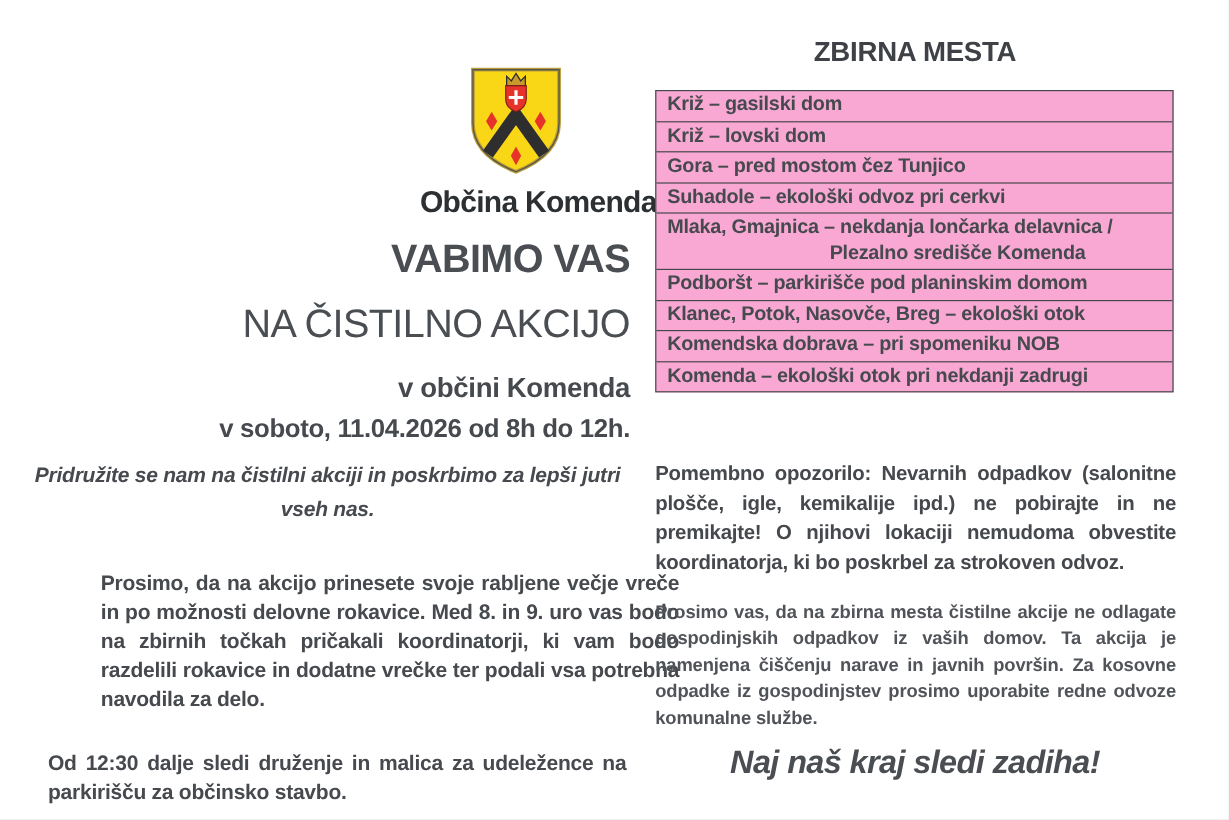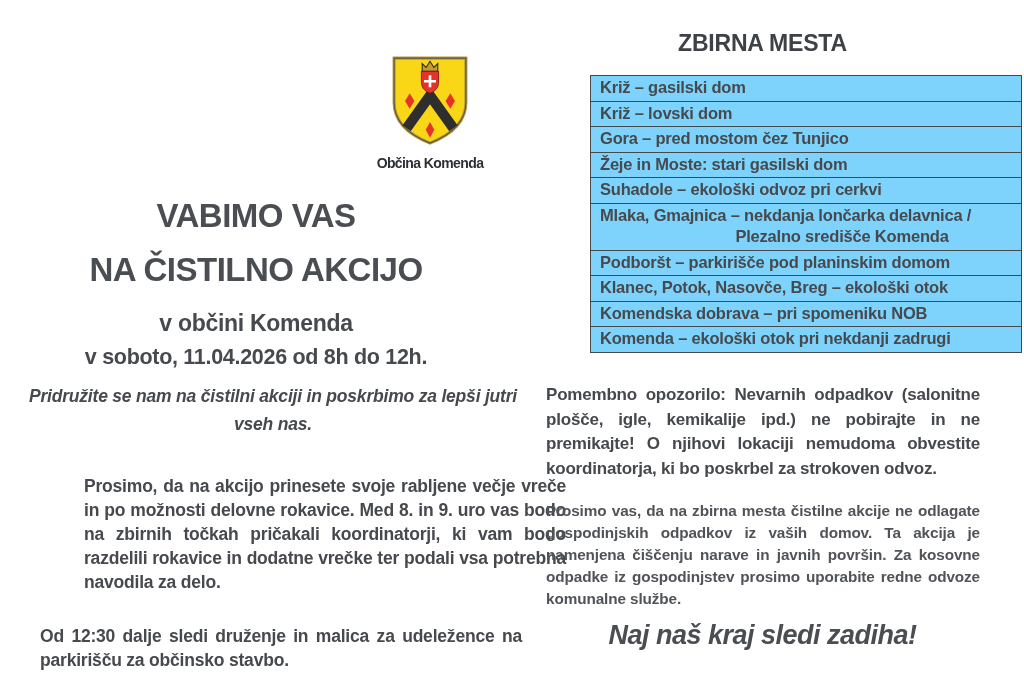--- a/index.html
+++ b/index.html
@@ -14,47 +14,47 @@
     background:radial-gradient(circle at 48% 42%, #3dab4d 55%, #309441 100%);
     text-align:center;box-sizing:border-box;padding-top:32px;
   }
   .badge-line{
     font-weight:bold;font-size:15px;line-height:19px;letter-spacing:.4px;
     color:#8f3a34;
   }
   .coat{position:absolute;left:350px;top:54px;width:160px;text-align:center;}
   .coat svg{display:block;margin:0 auto;}
   .coat-label{
-    margin-top:7px;font-weight:bold;font-size:14px;letter-spacing:-0.6px;
+    margin-top:7px;font-weight:bold;font-size:25px;letter-spacing:-0.6px;
     color:#2d3033;white-space:nowrap;
   }
-  .headings{position:absolute;left:6px;width:500px;text-align:center;}
+  .headings{position:absolute;left:25px;width:500px;text-align:right;}
   .t1{top:197px;font-size:33px;font-weight:bold;letter-spacing:-0.5px;color:#4a4e52;}
-  .t2{top:251px;font-size:33px;font-weight:bold;letter-spacing:-0.5px;color:#4a4e52;}
+  .t2{top:251px;font-size:33px;font-weight:normal;letter-spacing:-0.5px;color:#4a4e52;}
   .t3{top:310px;font-size:23px;font-weight:bold;letter-spacing:-0.3px;}
   .t4{top:345px;font-size:21.5px;font-weight:bold;letter-spacing:-0.3px;}
   .tagline{
     position:absolute;left:23px;width:500px;top:382px;text-align:center;
     font-style:italic;font-weight:bold;font-size:17.5px;line-height:28px;
     letter-spacing:-0.2px;
   }
   .para{
     position:absolute;left:40px;width:482px;text-align:justify;
     font-weight:bold;font-size:17.5px;line-height:24.2px;letter-spacing:-0.2px;
   }
   .para1{top:456px;margin-left:44px;}
   .para2{top:606px;}
   
   .tbl-title{
     position:absolute;left:547px;width:431px;top:30px;text-align:center;
     font-weight:bold;font-size:23px;letter-spacing:-0.2px;color:#3e4145;
   }
   .tbl{
     position:absolute;left:546px;top:75px;width:432px;box-sizing:border-box;
-    border:1.5px solid #46484b;background:#7dd3fc;margin-left:44px;
+    border:1.5px solid #46484b;background:#f9a8d4;
   }
   .row{
     border-top:1.4px solid #46484b;padding:1px 9px 2px;
     font-weight:bold;font-size:16.5px;line-height:21.5px;letter-spacing:-0.2px;
   }
   .row:first-child{border-top:none;}
   .row .line2{display:block;text-align:center;padding-left:72px;}
   .warn{
     position:absolute;left:546px;top:366px;width:434px;text-align:justify;
     font-weight:bold;font-size:17px;line-height:24.5px;letter-spacing:-0.2px;
@@ -108,21 +108,20 @@
 
   <p class="para para1">Prosimo, da na akcijo prinesete svoje rabljene večje vreče in po možnosti delovne rokavice. Med 8. in 9. uro vas bodo na zbirnih točkah pričakali koordinatorji, ki vam bodo razdelili rokavice in dodatne vrečke ter podali vsa potrebna navodila za delo.</p>
   <p class="para para2">Od 12:30 dalje sledi druženje in malica za udeležence na parkirišču za občinsko stavbo.</p>
 
   <div class="tbl-title">ZBIRNA MESTA</div>
 
   <div class="tbl">
     <div class="row"><span>Križ – gasilski dom</span></div>
     <div class="row"><span>Križ – lovski dom</span></div>
     <div class="row"><span>Gora – pred mostom čez Tunjico</span></div>
-    <div class="row"><span>Žeje in Moste: stari gasilski dom</span></div>
     <div class="row"><span>Suhadole – ekološki odvoz pri cerkvi</span></div>
     <div class="row">
       <span>Mlaka, Gmajnica –  nekdanja lončarka delavnica /</span>
       <span class="line2">Plezalno središče Komenda</span>
     </div>
     <div class="row"><span>Podboršt – parkirišče pod planinskim domom</span></div>
     <div class="row"><span>Klanec, Potok, Nasovče, Breg – ekološki otok</span></div>
     <div class="row"><span>Komendska dobrava – pri spomeniku NOB</span></div>
     <div class="row"><span>Komenda – ekološki otok pri nekdanji zadrugi</span></div>
   </div>

